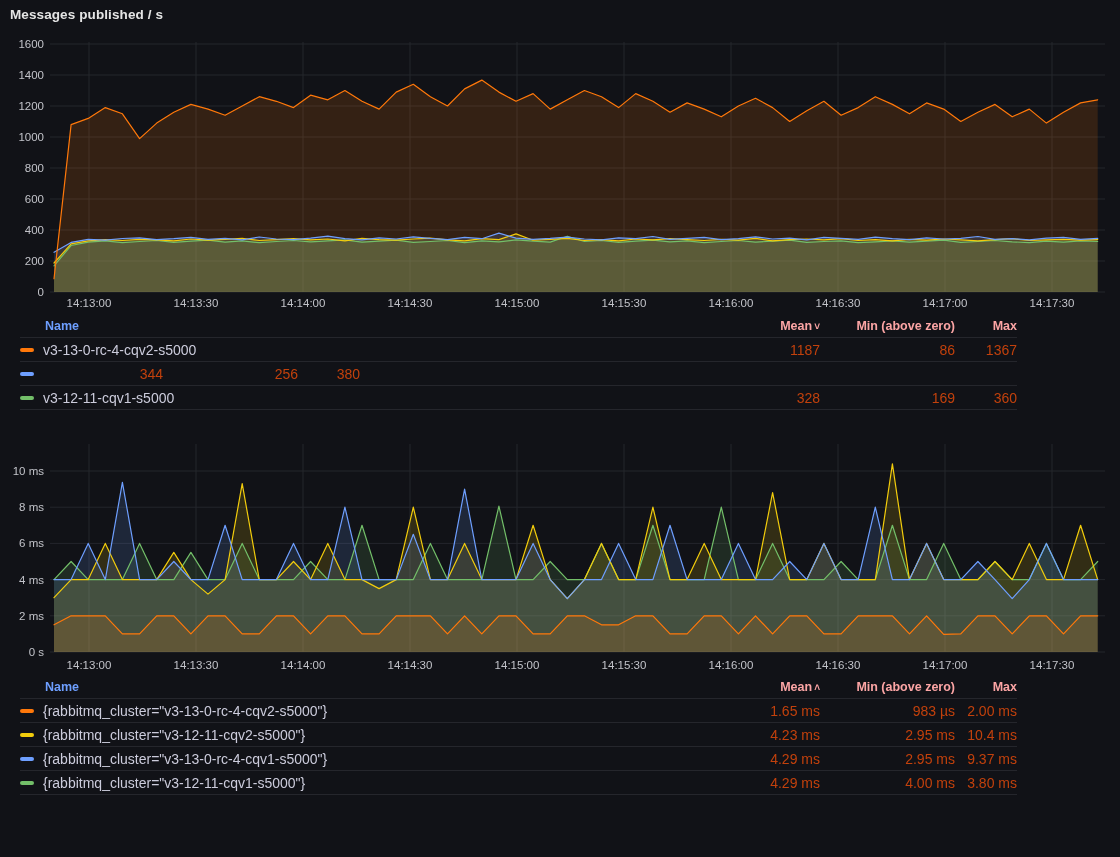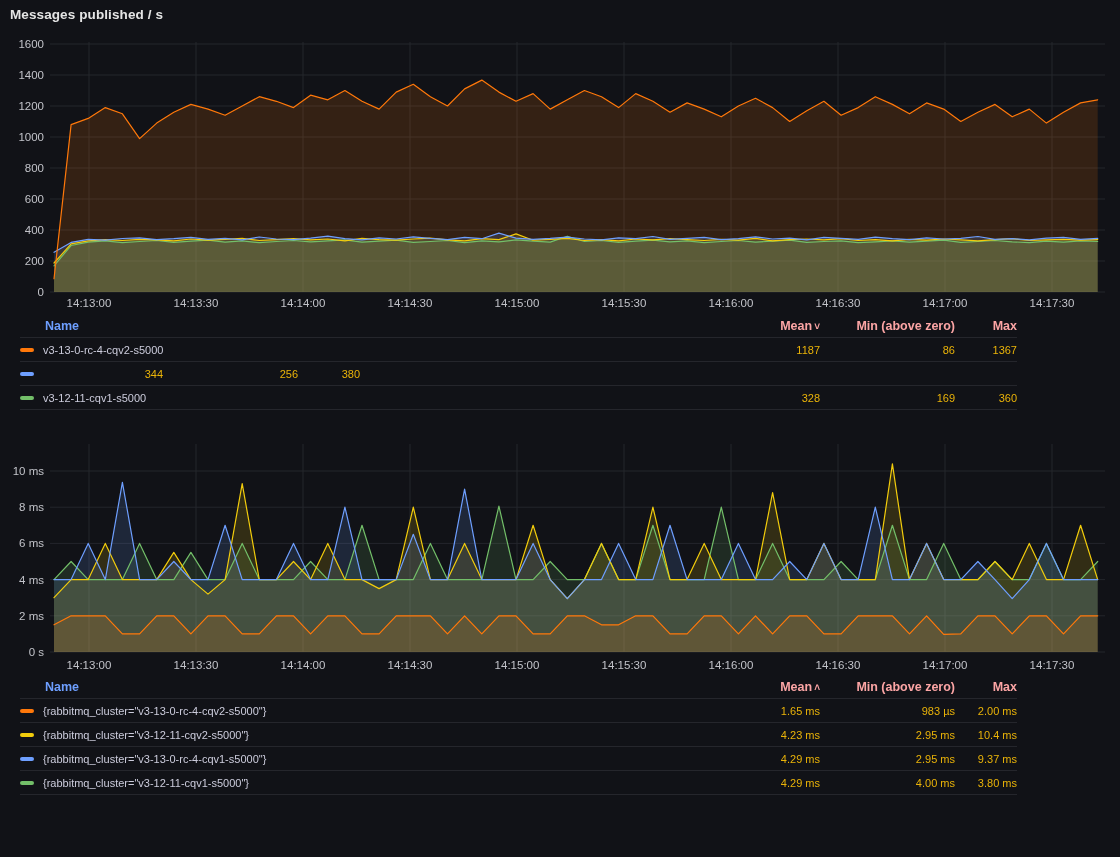--- a/index.html
+++ b/index.html
@@ -9,24 +9,24 @@
   .panel-title { height:30px; padding:7px 0 0 10px; color:#e5e5e5;
     font-size:13.5px; font-weight:700; letter-spacing:.1px; }
   .panel2-title { margin-top:18px; height:32px; padding-top:10px; }
   svg.chart { display:block; }
   svg text { font-family:"Liberation Sans", sans-serif; font-size:11.5px; fill:#c2c3c9; }
   .legend { width:1040px; padding:0 23px 16px 20px; }
   .lhead { display:flex; align-items:center; height:23px; border-bottom:1px solid #25262c;
     color:#6e9fff; font-size:12.5px; font-weight:700; }
   .lhead .hname { flex:1; padding-left:25px; }
   .lrow { display:flex; align-items:center; height:24px; border-bottom:1px solid #25262c;
-    font-size:11px; color:#ccccdc; }
+    font-size:14px; color:#ccccdc; }
   .swatch { width:14px; height:4px; border-radius:2px; margin-right:9px; flex:none; }
   .lname { flex:1; white-space:nowrap; overflow:hidden; }
-  .lval { text-align:right; color:#eab308; white-space:nowrap; }
+  .lval { text-align:right; color:#c2410c; white-space:nowrap; }
   .col-mean { width:120px; } .col-min { width:135px; } .col-max { width:62px; }
   .lhead .lval { color:#fca5a5; }
   .sort-ic { font-size:10px; margin-left:2px; }
 </style>
 </head>
 <body>
 
 <div class="panel">
   <div class="panel-title">Messages published / s</div>
   <svg class="chart" id="chart0" width="1120" height="285">

